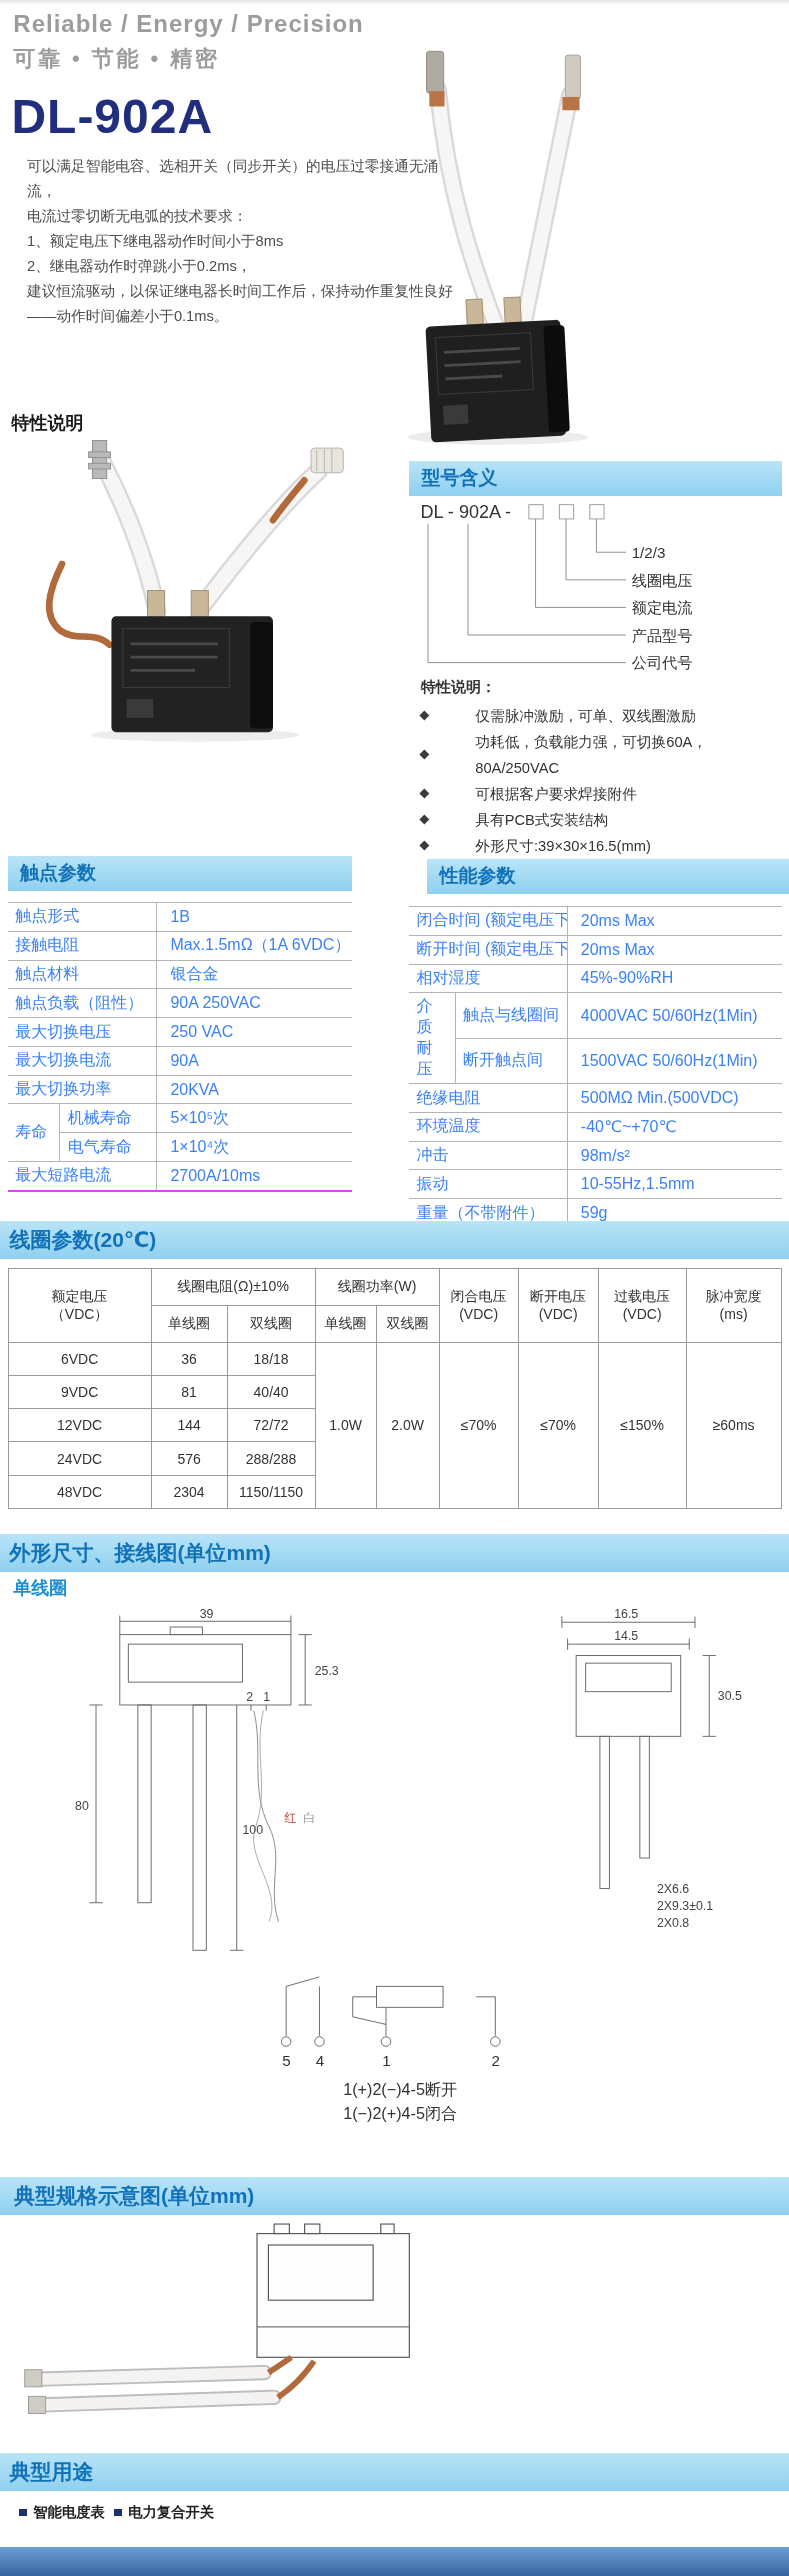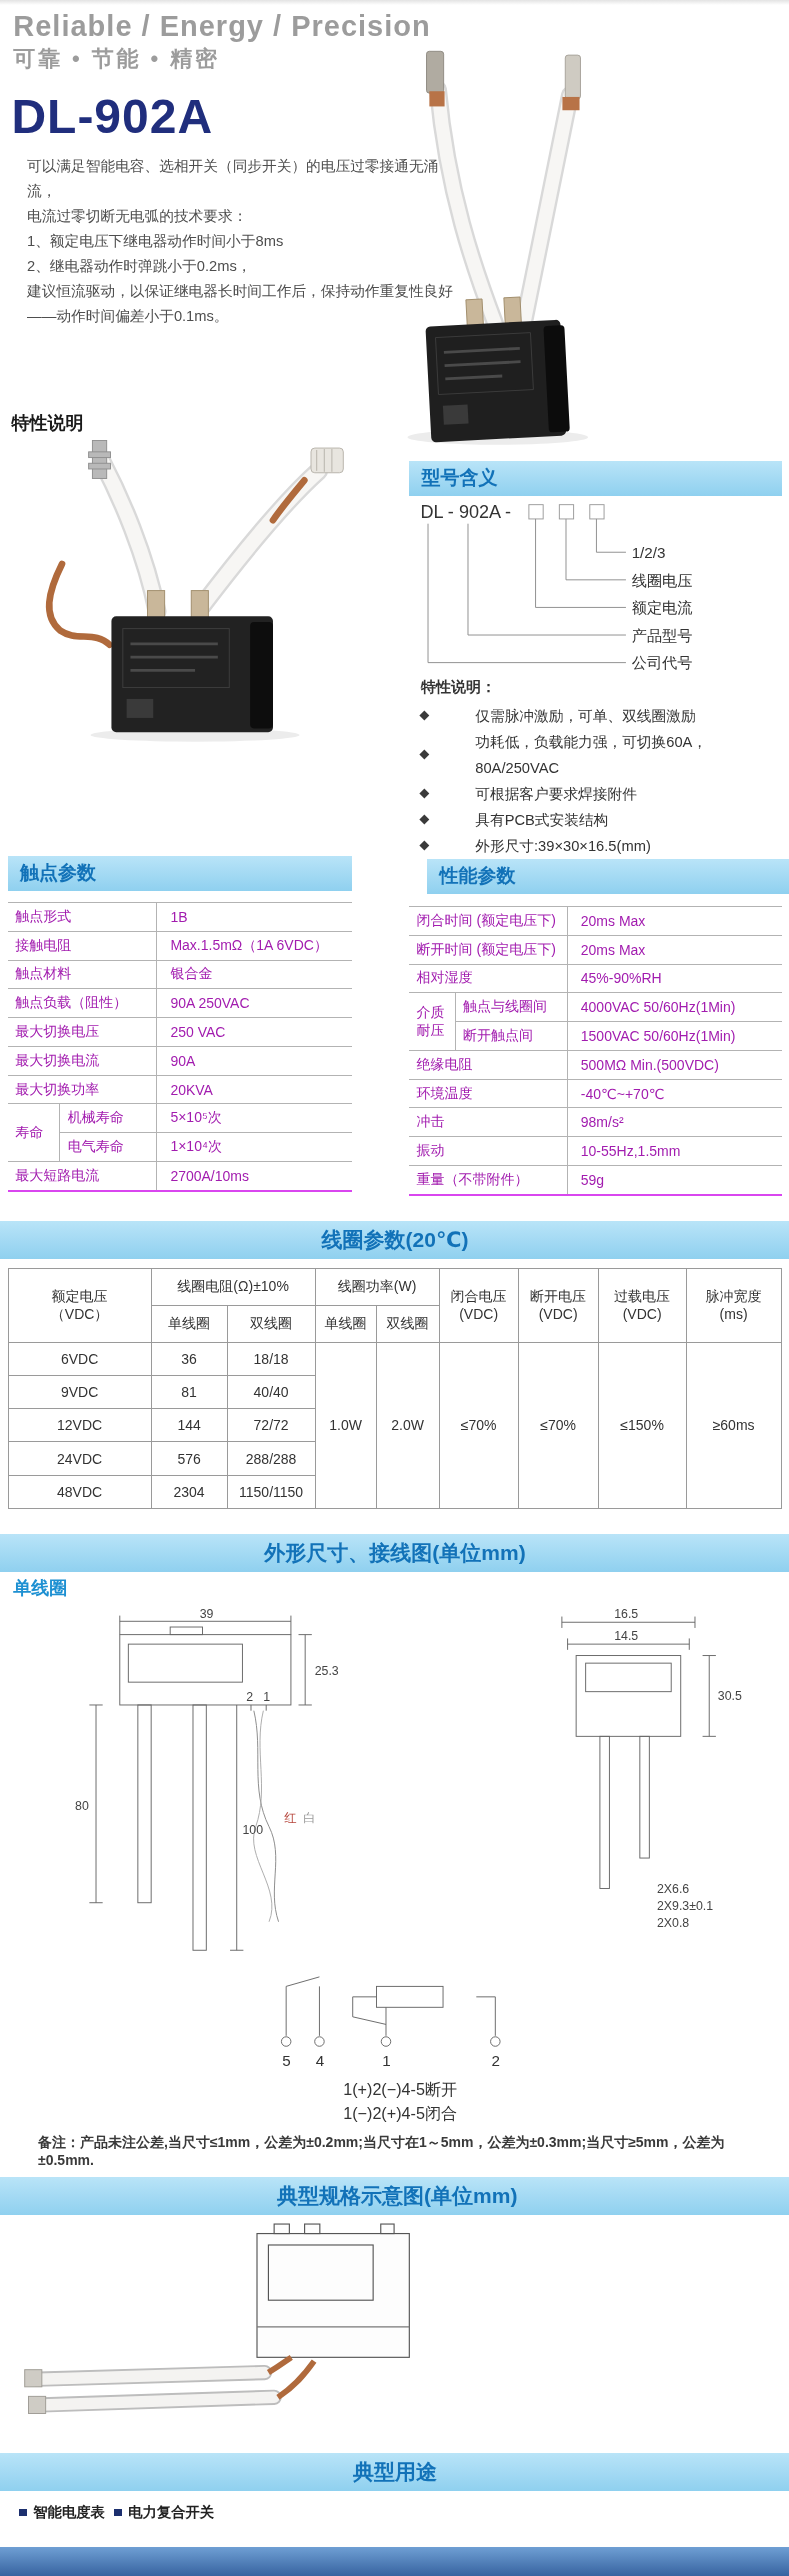--- a/index.html
+++ b/index.html
@@ -1,38 +1,38 @@
 <!DOCTYPE html>
 <html style="font-size:15px"><head>
 <meta charset="utf-8">
 <style>
   html,body{margin:0;padding:0;background:#ffffff;}
   body{font-family:"Liberation Sans","DejaVu Sans",sans-serif;color:#333;}
   .page{position:relative;width:790px;height:2576px;margin:0 auto;background:#fff;overflow:hidden;}
   .abs{position:absolute;}
   .top-edge{position:absolute;top:0;left:0;width:790px;height:4.8px;background:linear-gradient(#e3e3e3,#ffffff);}
 
-  .tagline-en{left:13.3px;top:9.5px;font-size:29px;font-weight:bold;color:#9c9c9c;letter-spacing:1px;}
+  .tagline-en{left:13.3px;top:9.5px;font-size:24px;font-weight:bold;color:#9c9c9c;letter-spacing:1px;}
   .tagline-cn{left:13.3px;top:44px;font-size:22px;font-weight:bold;color:#9c9c9c;letter-spacing:2.9px;}
   .model-title{left:11.4px;top:89px;font-size:48px;font-weight:bold;color:#202e7d;letter-spacing:1px;}
   .desc{left:27px;top:154px;width:428px;font-size:14.7px;color:#4e4e4e;line-height:25px;}
   .left-sec-title{left:11.4px;top:411px;font-size:18px;font-weight:bold;color:#1a1a1a;}
 
   .bar{background:linear-gradient(#b9e4f8,#8fd0ef);color:#1272b8;font-weight:bold;box-sizing:border-box;}
   .bar-small{font-size:19px;padding:3.8px 12.4px 4.8px 12.4px;}
-  .bar-wide{font-size:21px;padding:4.8px 9.5px 5.7px 9.5px;text-align:center;}
+  .bar-wide{font-size:21px;padding:4.8px 9.5px 5.7px 9.5px;}
 
   .mm-panel{left:409px;top:461px;width:373px;}
   .mm-notes{left:421px;top:678px;width:365px;font-size:14.7px;color:#333;}
   .mm-notes .nt{font-weight:bold;margin-bottom:5.7px;font-size:15px;}
   .mm-notes .li{line-height:26px;display:flex;align-items:center;gap:40px;}
   .diamond{width:6.7px;height:6.7px;background:#3a3a3a;transform:rotate(45deg);margin-right:7.6px;flex:none;}
 
   table.param{border-collapse:collapse;table-layout:fixed;}
-  table.param td{border-top:1px solid #b3b3b3;padding:2.9px 7.6px;font-size:14px;color:#a21caf;height:22px;overflow:hidden;white-space:nowrap;margin-top:25px;}
+  table.param td{border-top:1px solid #b3b3b3;padding:2.9px 7.6px;font-size:16px;color:#3b82f6;height:22px;overflow:hidden;white-space:nowrap;margin-top:25px;}
   table.param tr.last td{border-bottom:2px solid #d946ef;}
   td.vsep{border-right:1px solid #b3b3b3;}
   table.param td.val{padding-left:13.3px;}
 
   table.coil{border-collapse:collapse;table-layout:fixed;width:763px;padding-left:44px;}
   table.coil th,table.coil td{border:1px solid #9a9a9a;font-size:14px;color:#333;text-align:center;font-weight:normal;padding:1.9px 1.9px;}
   table.coil th{height:32px;}
   table.coil td{height:28.5px;}
   .pre{white-space:pre-line;line-height:18px;}
 
@@ -404,21 +404,20 @@
     <g fill="#333" font-size="16">
       <text x="266" y="482">5</text>
       <text x="301" y="482">4</text>
       <text x="371" y="482">1</text>
       <text x="486" y="482">2</text>
       <text x="330" y="512" font-size="17">1(+)2(−)4-5断开</text>
       <text x="330" y="538" font-size="17">1(−)2(+)4-5闭合</text>
     </g>
   </svg>
 
-  <div class="abs note-line">备注：产品未注公差,当尺寸≤1mm，公差为±0.2mm;当尺寸在1～5mm，公差为±0.3mm;当尺寸≥5mm，公差为±0.5mm.</div>
 
   <div class="abs bar bar-wide" style="left:0;top:2177px;width:790px;padding-left:14px;">典型规格示意图(单位mm)</div>
   <svg class="abs" style="left:19px;top:2222px;" width="476" height="224" viewBox="0 0 500 235">
     <g stroke="#555" fill="#fdfdfd" stroke-width="1.2">
       <rect x="250" y="12" width="160" height="130"></rect>
       <rect x="262" y="24" width="110" height="58" fill="none"></rect>
       <rect x="268" y="2" width="16" height="10"></rect>
       <rect x="300" y="2" width="16" height="10"></rect>
       <rect x="380" y="2" width="14" height="10"></rect>
       <line x1="250" y1="110" x2="410" y2="110" stroke="#777"></line>

